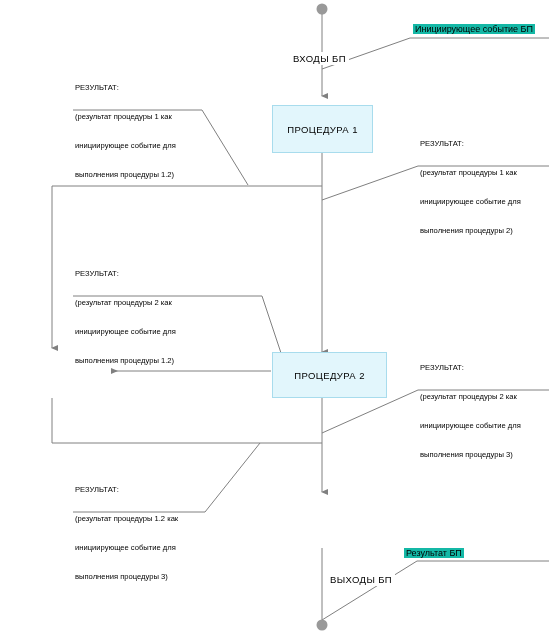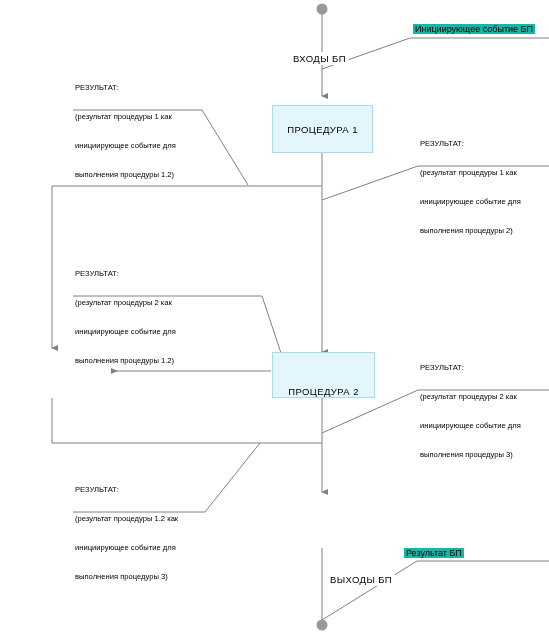--- a/index.html
+++ b/index.html
@@ -117,21 +117,21 @@
     <polyline points="322,620 417,561 549,561" fill="none" stroke="#808080" stroke-width="1"></polyline>
 
     <circle cx="322" cy="625" r="5.5" fill="#999999"></circle>
   </svg>
 
   <div class="proc-box" style="left:272px; top:105px; width:101px; height:48px;">
     <span class="proc-label">ПРОЦЕДУРА 1</span>
   </div>
 
 
-  <div class="proc-box" style="left:272px; top:352px; width:103px; height:46px;align-items:flex-end;">
+  <div class="proc-box" style="left:272px; top:352px; width:115px; height:46px;">
     <span class="proc-label">ПРОЦЕДУРА 2</span>
   </div>
 
 
   <div class="flow-label" style="left:278px; top:52px;margin-left:12px;">ВХОДЫ БП</div>
 
   <div class="flow-label" style="left:287px; top:573px;margin-left:40px;">ВЫХОДЫ БП</div>
 
   <div class="edge-label" style="left:413px; top:24px;">Инициирующее событие БП</div>
 

